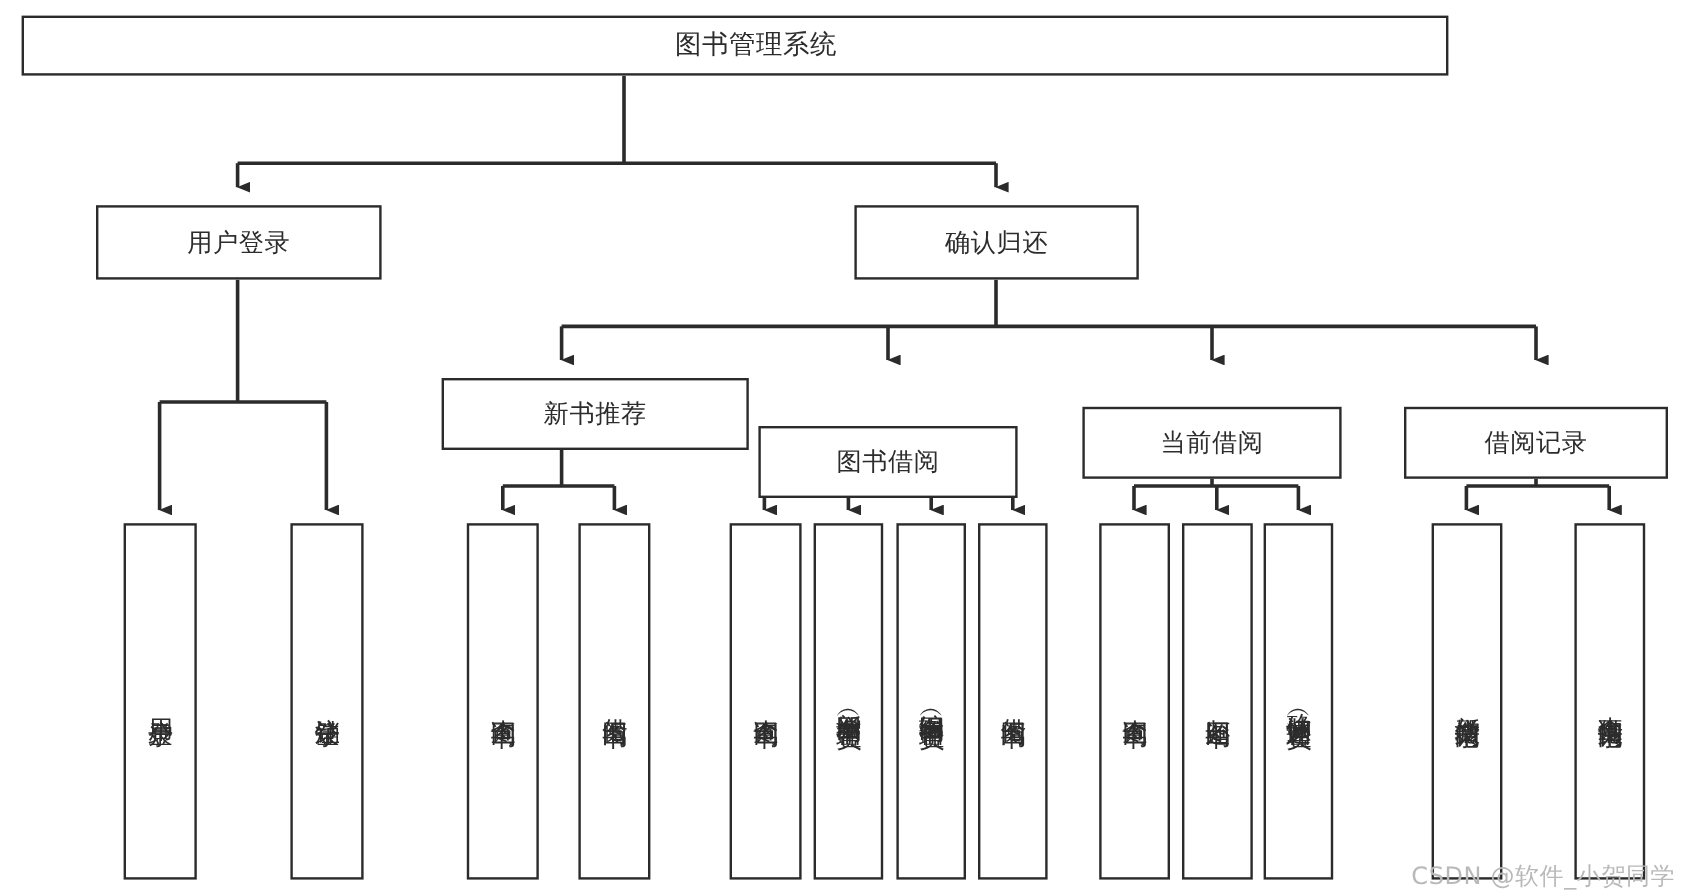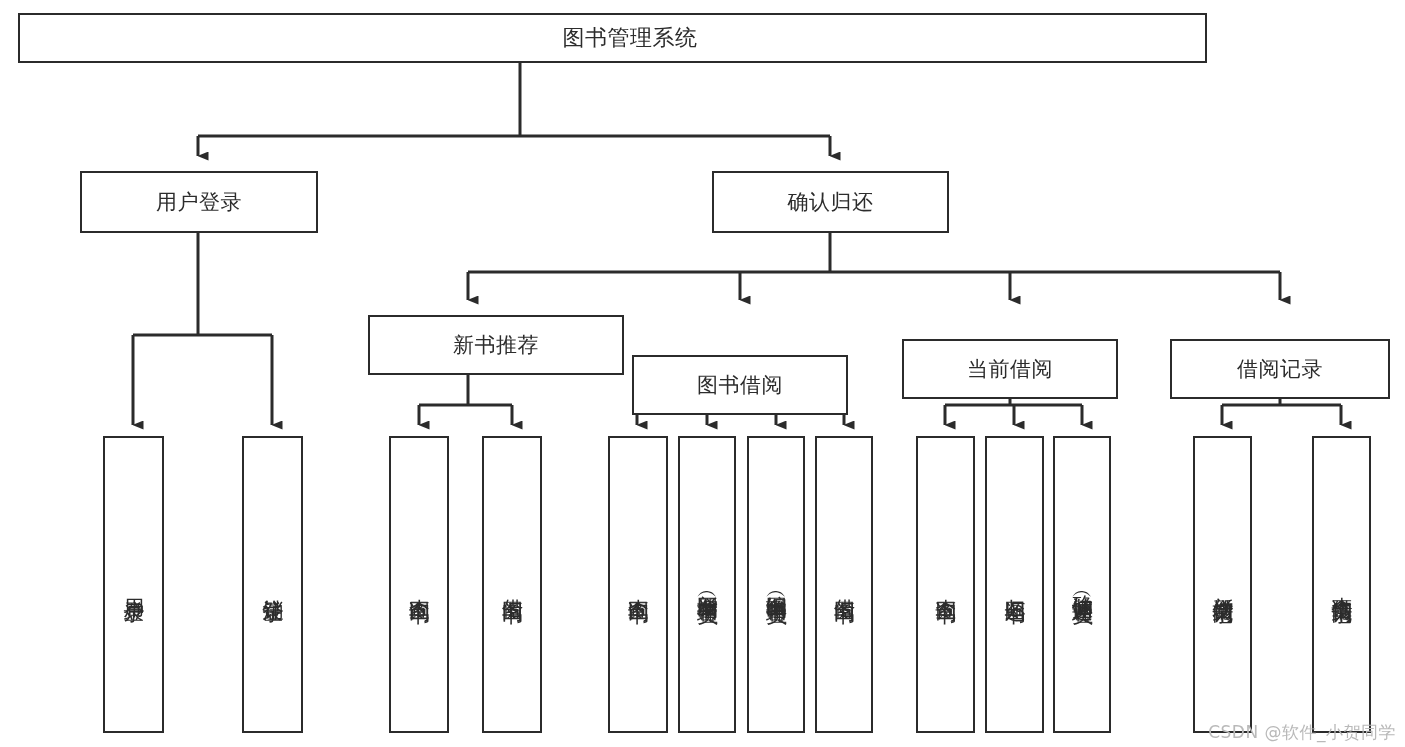--- a/index.html
+++ b/index.html
@@ -60,21 +60,21 @@
     text-orientation: upright;
     font-size: 21px;
     line-height: 1.18;
     letter-spacing: 1.5px;
     max-height: 278px;
   }
   #watermark {
     position: absolute;
     right: 9px;
     bottom: 3px;
-    font-size: 17px;
+    font-size: 20px;
     color: #b9b9b9;
     letter-spacing: 0.5px;
     white-space: nowrap;
     font-family: "DejaVu Sans", "Liberation Sans", sans-serif;
   }
 </style>
 </head>
 <body>
 
 <div id="canvas">

